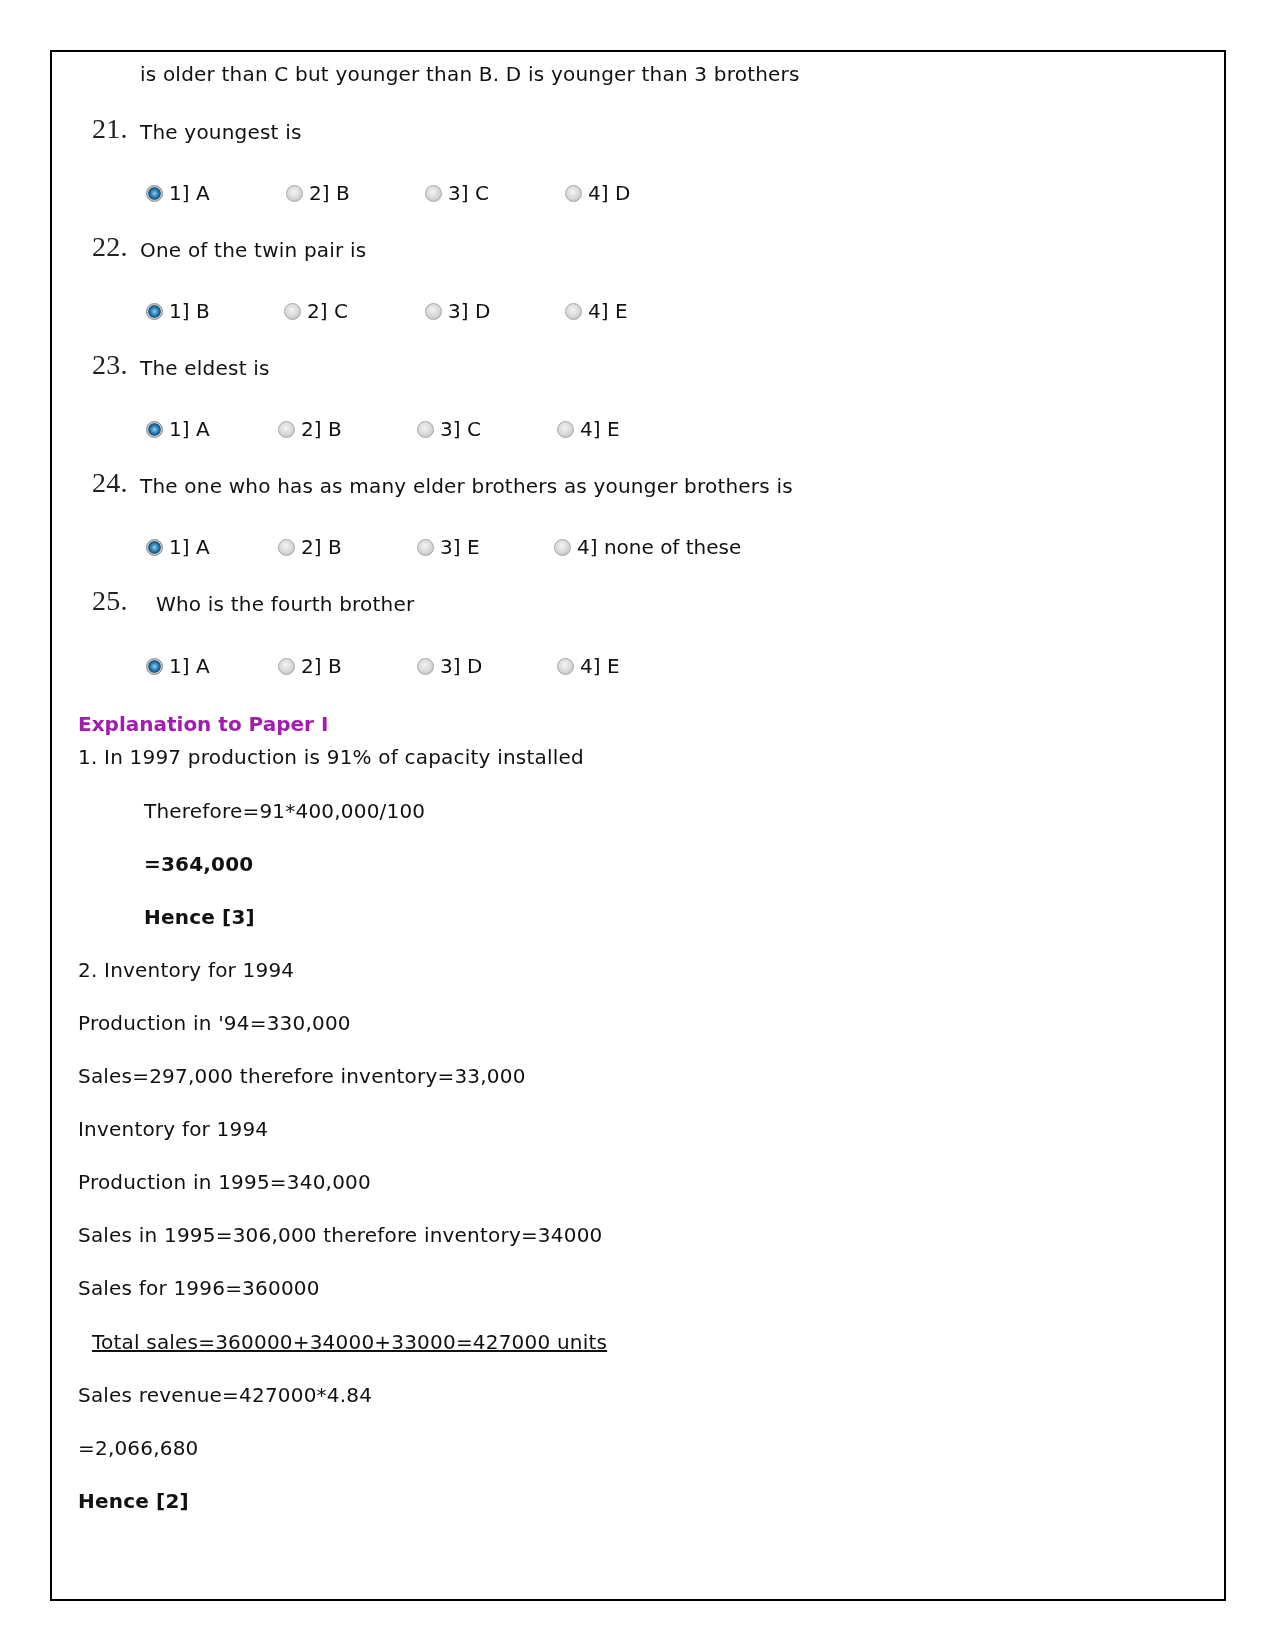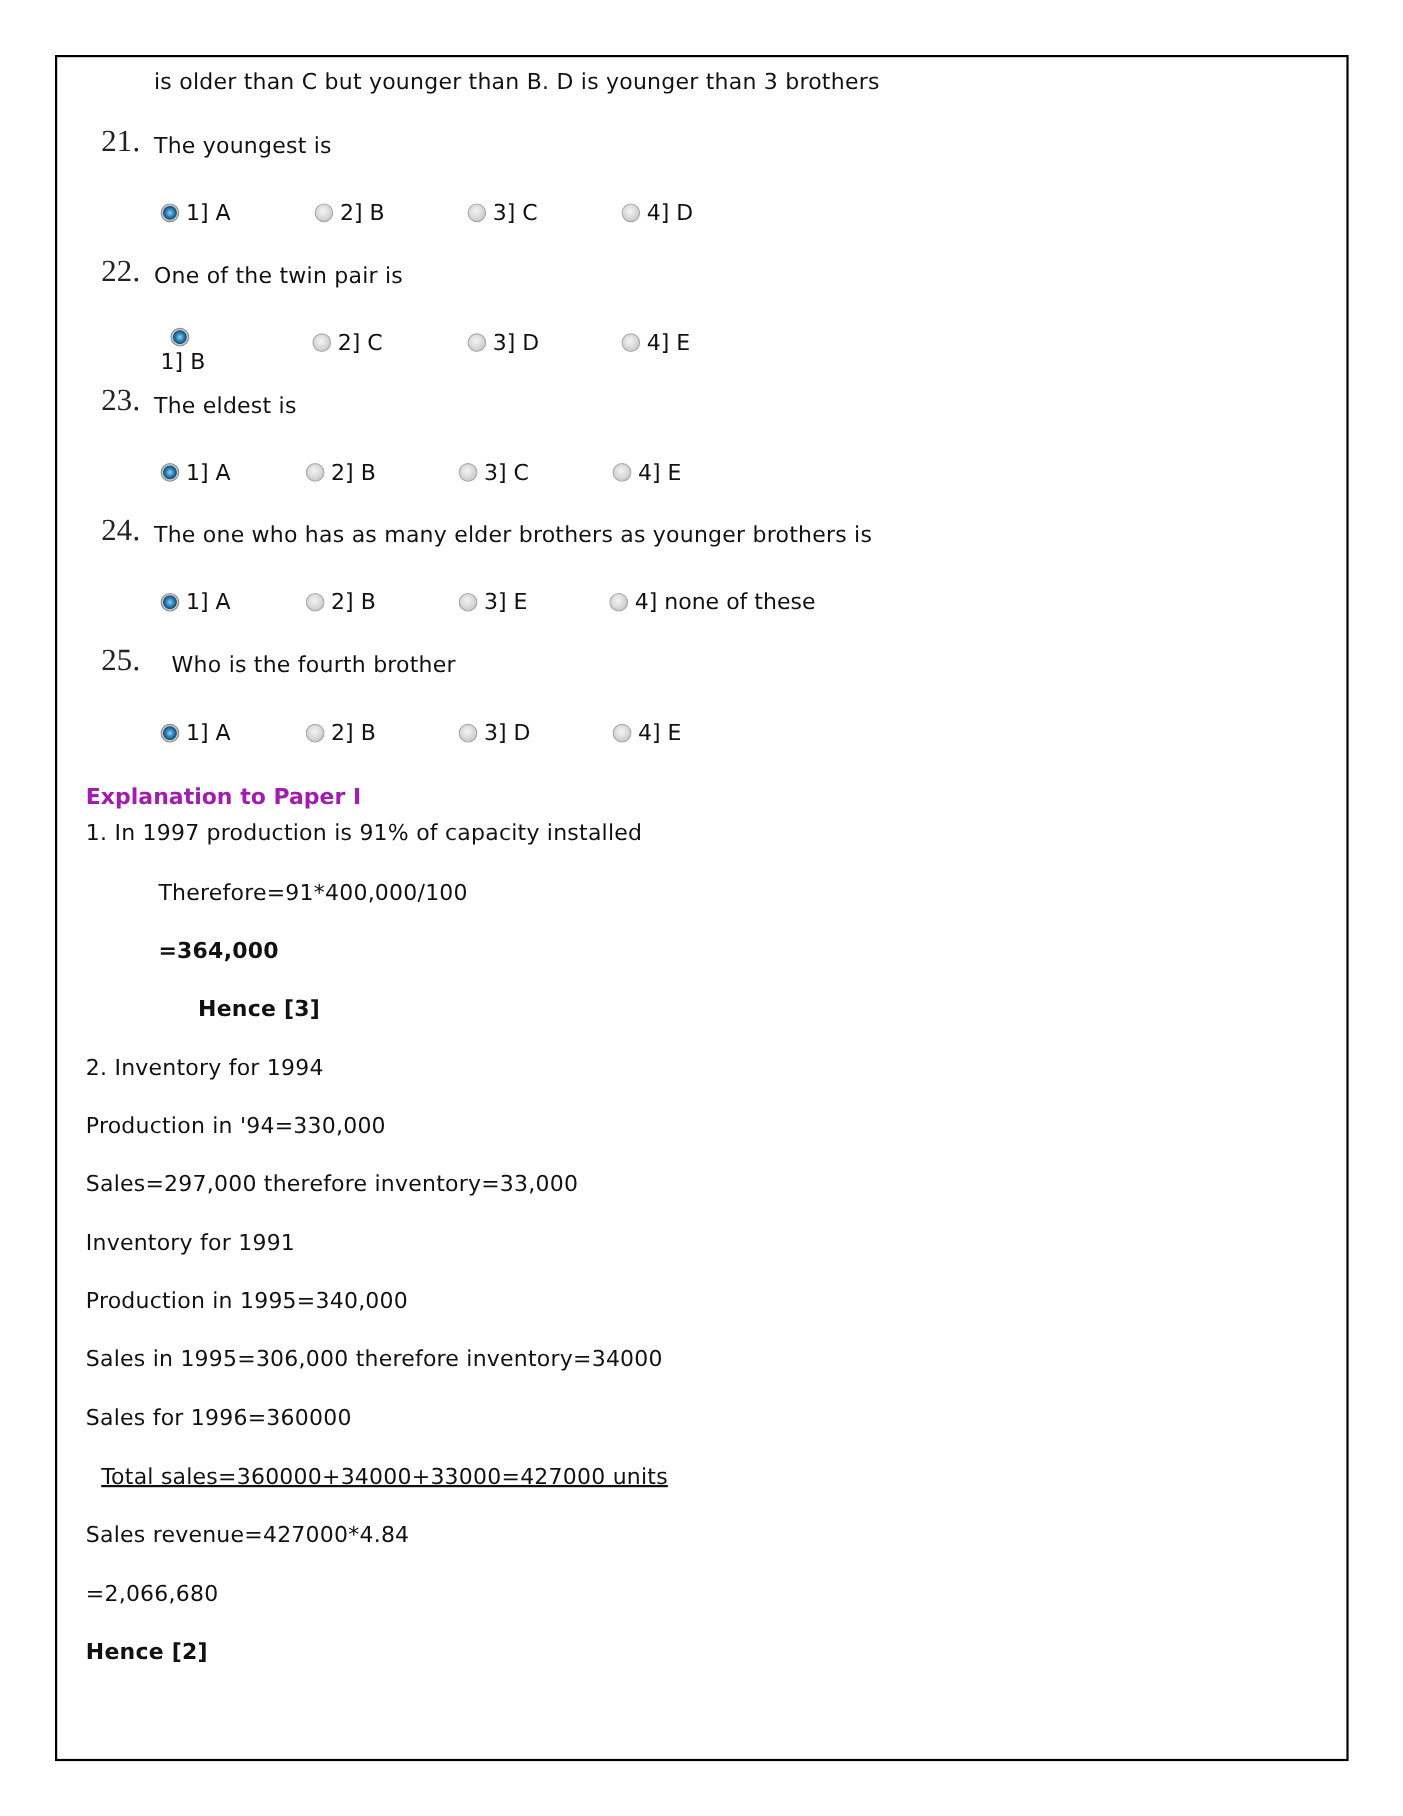--- a/index.html
+++ b/index.html
@@ -49,21 +49,21 @@
         <span class="radio"></span>
         <span>4] D</span>
       </label>
   </div>
 </div>
 
 <div>
   <span class="ln qnum" style="left:92px; top:235px;">22.</span>
   <span class="ln" style="left:140px; top:238px;">One of the twin pair is</span>
   <div class="opts" style="left:146px; top:298px; width:600px;">
-    <label class="opt" style="left:0px;flex-direction:column;">
+    <label class="opt" style="left:0px;">
         <span class="radio checked"></span>
         <span>1] B</span>
       </label>
     <label class="opt" style="left:138px;">
         <span class="radio"></span>
         <span>2] C</span>
       </label>
     <label class="opt" style="left:279px;">
         <span class="radio"></span>
         <span>3] D</span>
@@ -143,28 +143,28 @@
       </label>
   </div>
 </div>
 
 <div class="heading" style="left:78px; top:712px;">Explanation to Paper I</div>
 
 <div>
   <div class="ln" style="left:78px; top:745px;">1. In 1997 production is 91% of capacity installed</div>
   <div class="ln" style="left:144px; top:799px;">Therefore=91*400,000/100</div>
   <div class="ln" style="left:144px; top:852px;font-weight:bold;">=364,000</div>
-  <div class="ln bold" style="left:144px; top:905px;margin-left:36px;">Hence [3]</div>
+  <div class="ln bold" style="left:144px; top:905px;">Hence [3]</div>
 </div>
 
 <div>
   <div class="ln" style="left:78px; top:958px;">2. Inventory for 1994</div>
   <div class="ln" style="left:78px; top:1011px;">Production in '94=330,000</div>
   <div class="ln" style="left:78px; top:1064px;">Sales=297,000 therefore inventory=33,000</div>
-  <div class="ln" style="left:78px; top:1117px;">Inventory for 1991</div>
+  <div class="ln" style="left:78px; top:1117px;">Inventory for 1994</div>
   <div class="ln" style="left:78px; top:1170px;">Production in 1995=340,000</div>
   <div class="ln" style="left:78px; top:1223px;">Sales in 1995=306,000 therefore inventory=34000</div>
   <div class="ln" style="left:78px; top:1276px;">Sales for 1996=360000</div>
   <div class="ln" style="left:92px; top:1330px;text-decoration:underline;">Total sales=360000+34000+33000=427000 units</div>
   <div class="ln" style="left:78px; top:1383px;">Sales revenue=427000*4.84</div>
   <div class="ln" style="left:78px; top:1436px;">=2,066,680</div>
   <div class="ln bold" style="left:78px; top:1489px;">Hence [2]</div>
 </div>
 
 </body></html>

